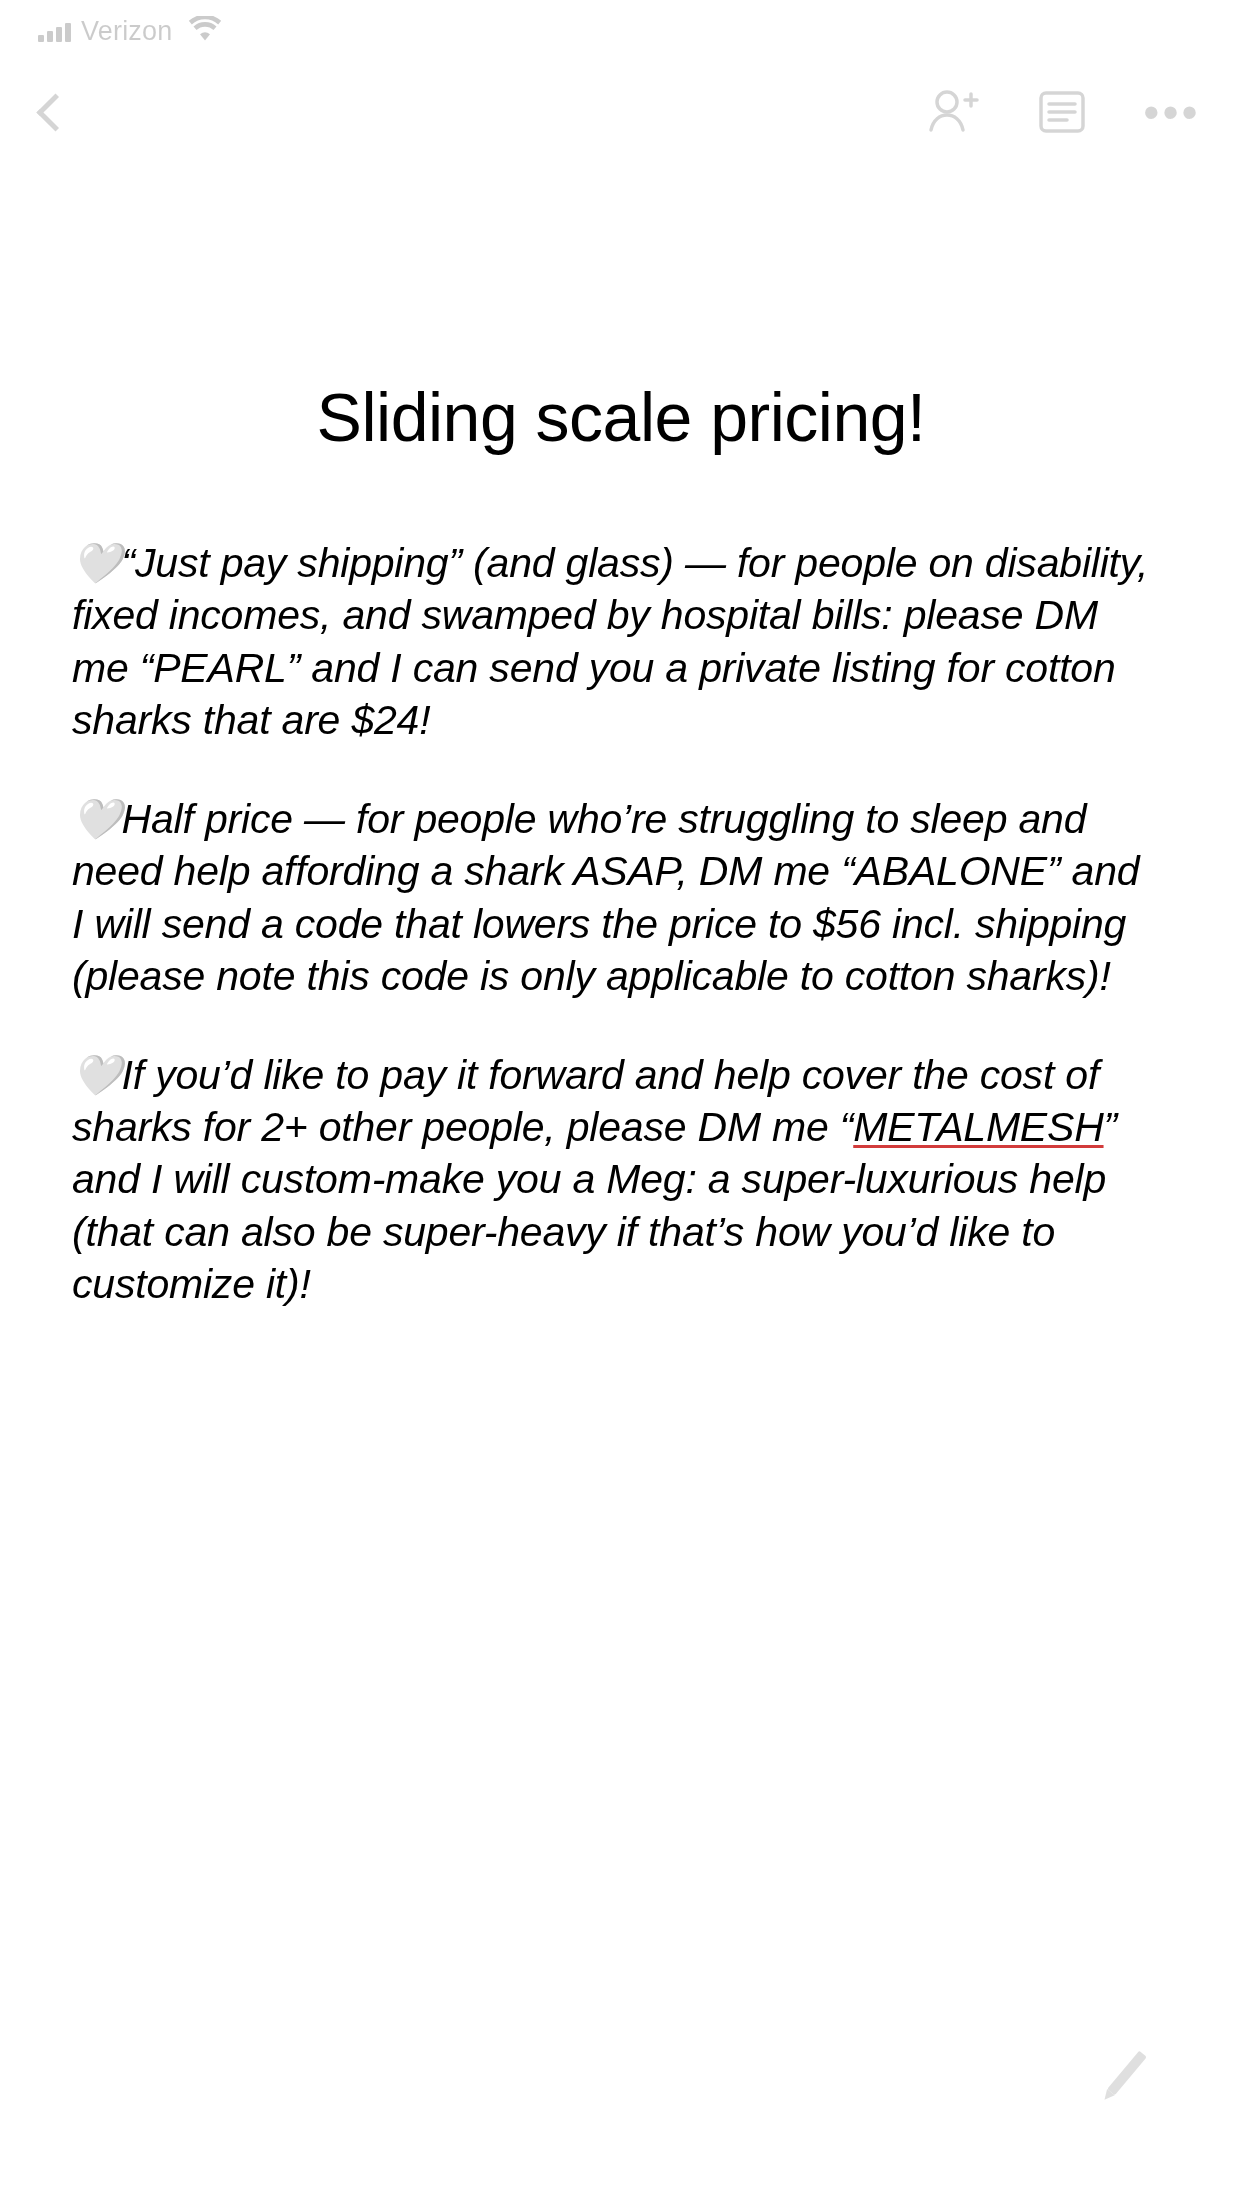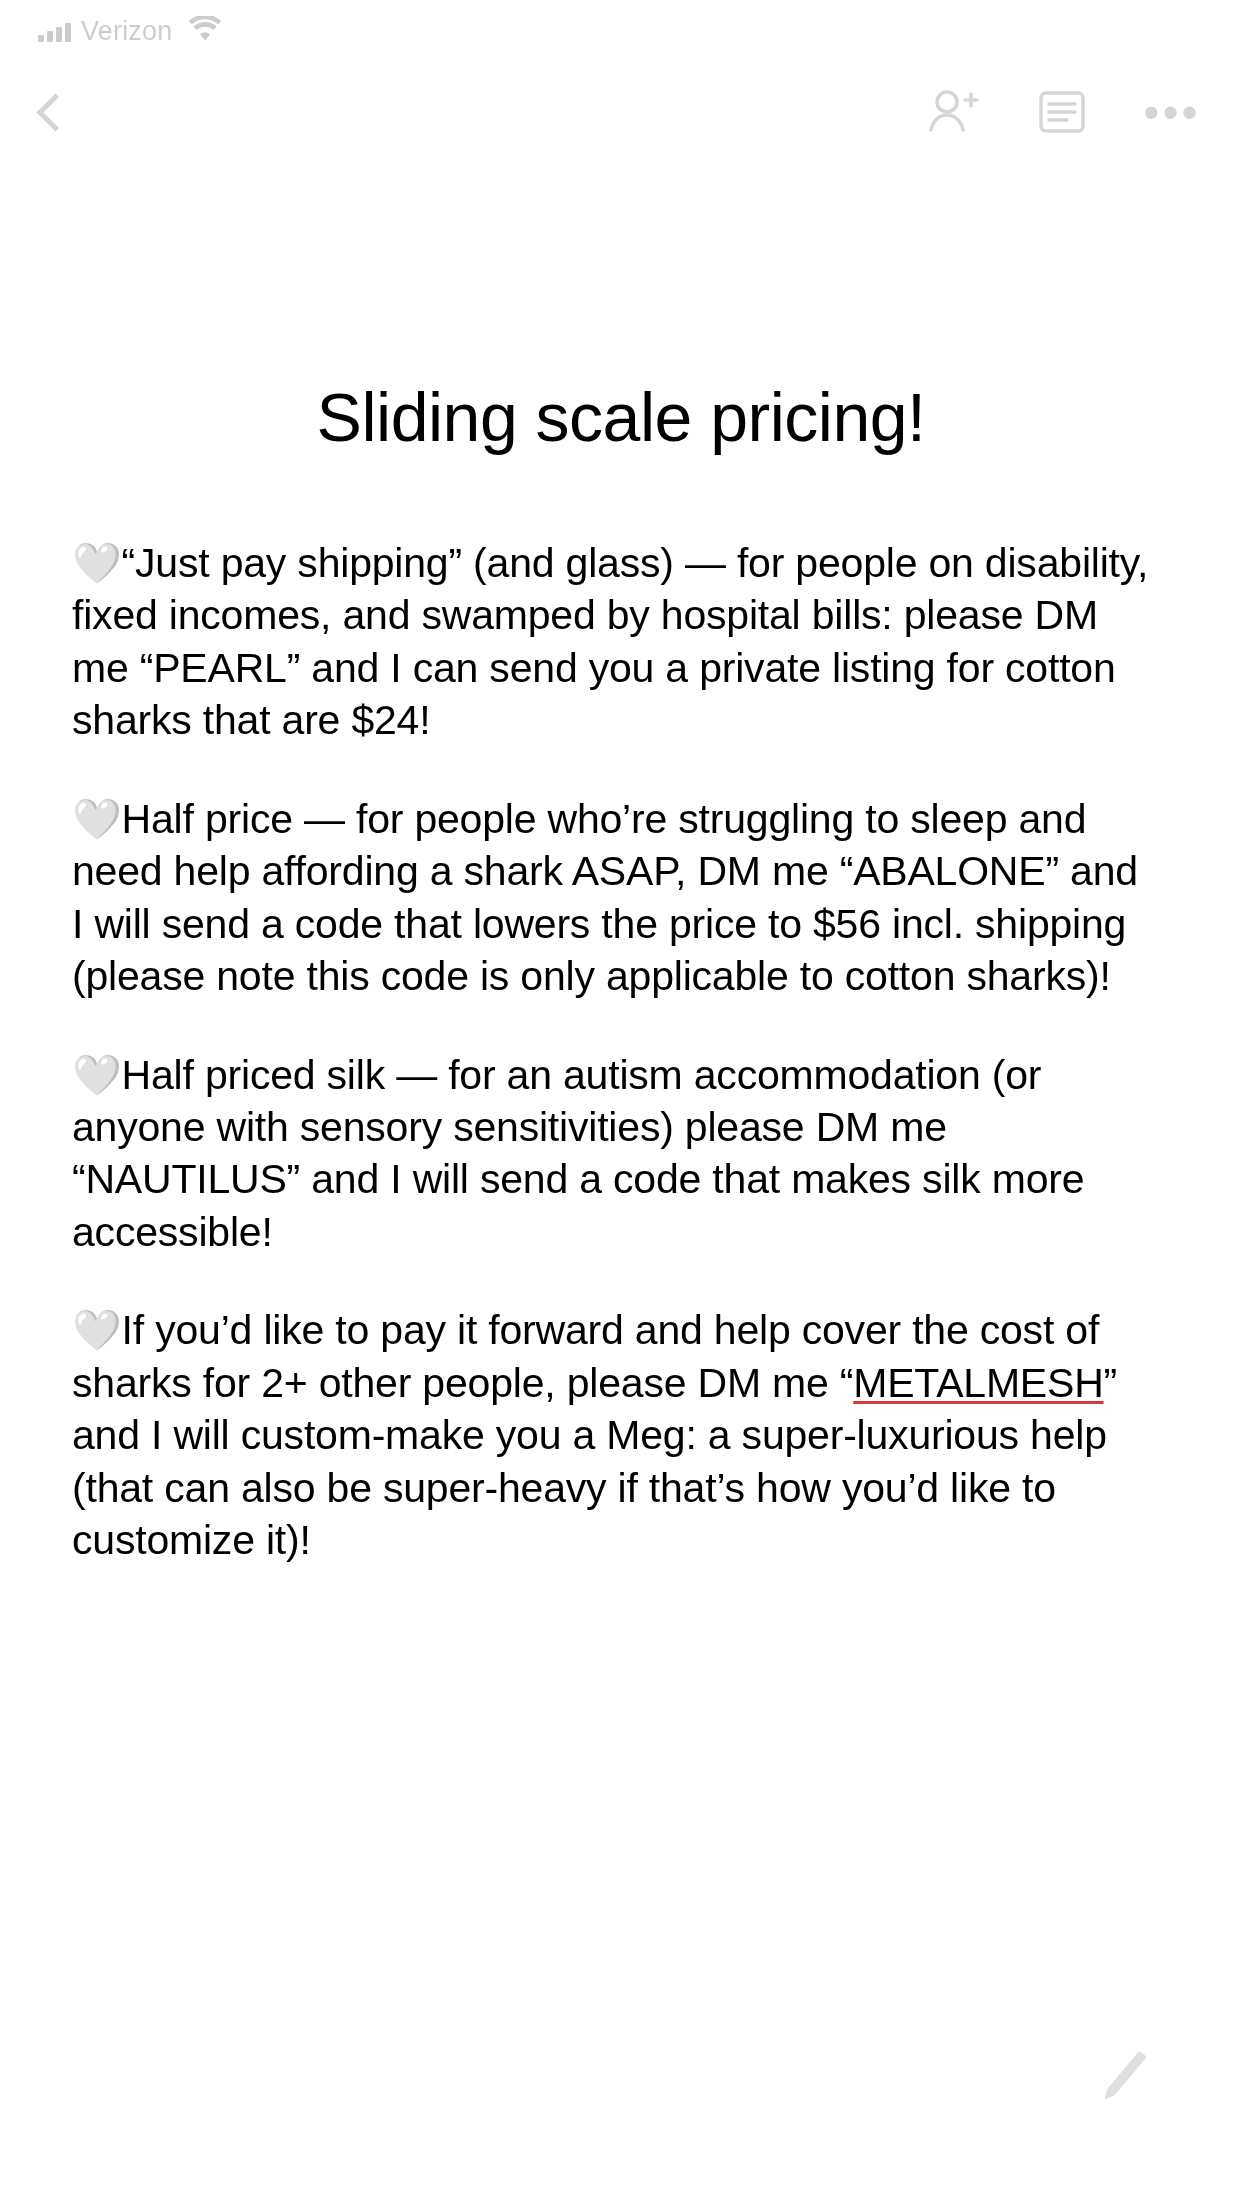--- a/index.html
+++ b/index.html
@@ -160,20 +160,21 @@
     text-align: center;
     letter-spacing: -0.5px;
     margin: 0 0 82px 0;
     line-height: 1.1;
   }
   .para {
     font-size: 41px;
     line-height: 1.28;
     margin: 0 16px 46px 0;
     letter-spacing: -0.2px;
+    font-style: italic;
   }
   .para:last-child { margin-bottom: 0; }
   .heart {
     color: #e6e6e6;
     font-size: 40px;
   }
   .spell {
     text-decoration: underline;
     text-decoration-color: #d23b3b;
     text-decoration-style: solid;
@@ -261,23 +262,20 @@
   <h1 class="page-title">Sliding scale pricing!</h1>
 
   <p class="para">
     <span class="heart">🤍</span><span>“Just pay shipping” (and glass) — for people on disability, fixed incomes, and swamped by hospital bills: please DM me “PEARL” and I can send you a private listing for cotton sharks that are $24!</span>
   </p>
 
   <p class="para">
     <span class="heart">🤍</span><span>Half price — for people who’re struggling to sleep and need help affording a shark ASAP, DM me “ABALONE” and I will send a code that lowers the price to $56 incl. shipping (please note this code is only applicable to cotton sharks)!</span>
   </p>
 
-  <p class="para">
-    <span class="heart">🤍</span><span>Half priced silk — for an autism accommodation (or anyone with sensory sensitivities) please DM me “NAUTILUS” and I will send a code that makes silk more accessible!</span>
-  </p>
 
   <p class="para">
     <span class="heart">🤍</span><span>If you’d like to pay it forward and help cover the cost of sharks for 2+ other people, please DM me “</span><span class="spell">METALMESH</span><span>” and I will custom-make you a Meg: a super-luxurious help (that can also be super-heavy if that’s how you’d like to customize it)!</span>
   </p>
 </div>
 
 <div class="compose">
   <span class="pencil"></span>
 </div>
 

